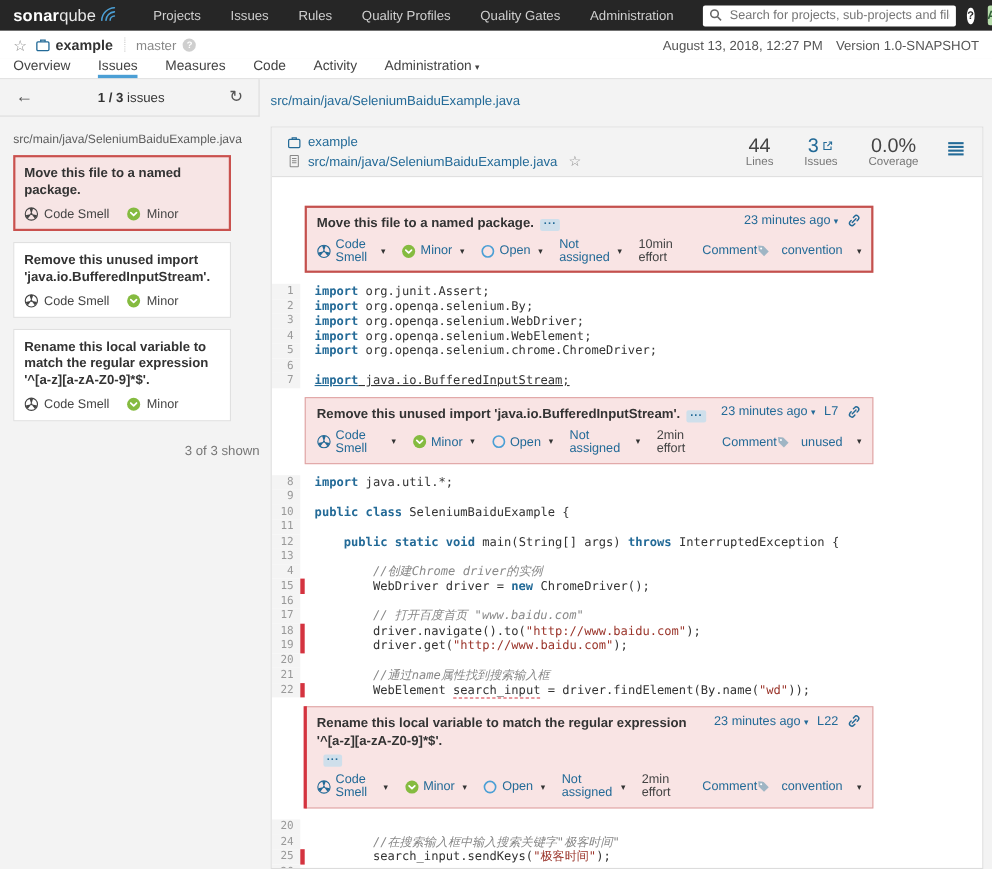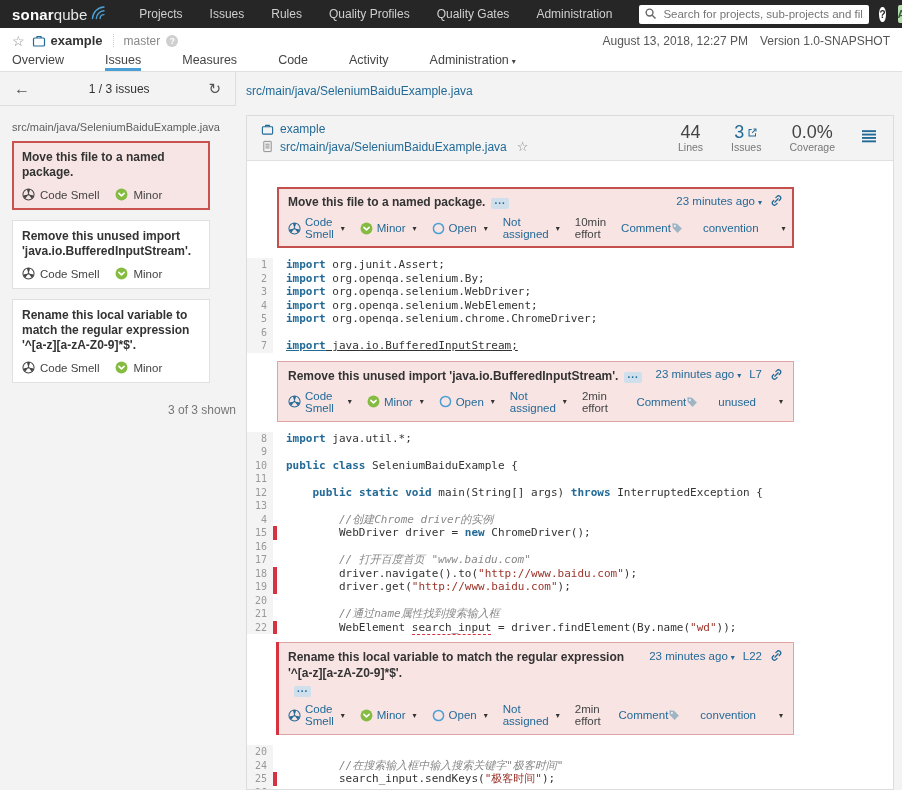--- a/index.html
+++ b/index.html
@@ -26,31 +26,31 @@
   
   .ctxbar{height:25px;background:#fff;display:flex;align-items:center;padding:0 12px;position:relative}
   .fav{color:#888;font-size:14px;cursor:pointer;margin-right:7px;line-height:1}
   .proj{font-size:13px;font-weight:bold;color:#333;margin:0 10px 0 5px}
   .vsep{border-left:1px dotted #ccc;height:13px;margin-right:10px}
   .branch{font-size:12px;color:#888;margin-right:6px}
   .bhelp{width:12px;height:12px;border-radius:50%;background:#cfcfcf;color:#fff;font-size:8.5px;font-weight:bold;display:flex;align-items:center;justify-content:center}
   .ctxright{position:absolute;right:12px;font-size:12px;color:#555;display:flex;gap:12px}
 
   
-  .tabsbar{height:19px;background:#fff;border-bottom:1px solid #e0e0e0;display:flex;gap:41px;padding:0 12px}
+  .tabsbar{height:19px;background:#fff;border-bottom:1px solid #e0e0e0;display:flex;gap:25px;padding:0 12px}
   .tab{font-size:12.5px;color:#444;padding-bottom:3px;border-bottom:3px solid transparent;white-space:nowrap;cursor:pointer}
   .tab.active{border-bottom-color:#4b9fd5}
 
   
   .content{display:flex;height:718px}
   .sidebar{width:236px;flex:none;display:flex;flex-direction:column}
   .s-head{height:34px;border-bottom:1px solid #ddd;border-right:1px solid #ddd;display:flex;align-items:center;padding:0 14px;flex:none}
   .backbtn{font-size:16px;color:#555;cursor:pointer;line-height:1}
   .counter{flex:1;text-align:center;font-size:12px;color:#333}
-  .counter b{font-weight:normal}
+  .counter b{font-weight:bold}
   .refreshbtn{font-size:15px;color:#555;cursor:pointer;line-height:1}
   .s-path{margin:15px 12px 8px;font-size:11px;color:#5d5d5d}
   .card{margin:0 26px 10px 12px;background:#fff;border:1px solid #e0e0e0;padding:8px 9px;cursor:pointer}
   .card.sel{background:#f7e5e5;border:2px solid #c9514e;padding:7px 8px}
   .card-msg{font-size:12px;font-weight:bold;color:#333;line-height:15px}
   .card-meta{margin-top:8px;display:flex;align-items:center;font-size:11.5px;color:#444}
   .card-meta .mi{display:flex;align-items:center;gap:5px;margin-right:16px;color:#444}
   .s-foot{margin-top:10px;text-align:right;font-size:12px;color:#777}
 
   .mainarea{flex:1;display:flex;flex-direction:column;min-width:0}
@@ -83,21 +83,21 @@
   .ibox{position:relative;margin:8px 0 10px 30px;width:517px;background:#f9e4e4;border:1px solid #dfa3a3;padding:6px 10px 7px;font-family:"Liberation Sans",sans-serif}
   .ibox.sel{border:2px solid #c4504d;padding:5px 9px 6px}
   .ibox.redbar::before{content:"";position:absolute;left:-2px;top:-1px;bottom:-1px;width:3px;background:#d4333f}
   .ib-r1{display:flex;align-items:flex-start}
   .ib-msg{font-size:12px;font-weight:bold;color:#333;line-height:16px}
   .chip{display:inline-block;background:#cfdfeb;color:#236a97;font-weight:bold;font-size:10px;line-height:5px;padding:0 3px 6px;border-radius:2px;margin-left:6px;letter-spacing:1px;cursor:pointer;vertical-align:2px}
   .ib-right{margin-left:auto;padding-left:10px;display:flex;align-items:center;gap:8px;font-size:11.5px;white-space:nowrap}
   .ib-r2{margin-top:6px;display:flex;align-items:center;font-size:11.5px}
   .ib-r2 .mi{display:flex;align-items:center;gap:4px;margin-right:15px}
   .effort{color:#444;margin-right:15px}
-  .tagw{margin-left:auto;display:flex;align-items:center;gap:20px}
+  .tagw{margin-left:auto;display:flex;align-items:center;gap:10px}
 </style>
 </head>
 <body>
 
 <header class="topnav">
   <div class="brand">
     <span class="bold">sonar</span>
       <span class="light">qube</span>
     <span class="icn">
       <svg width="18" height="15" viewBox="0 0 15 15">

